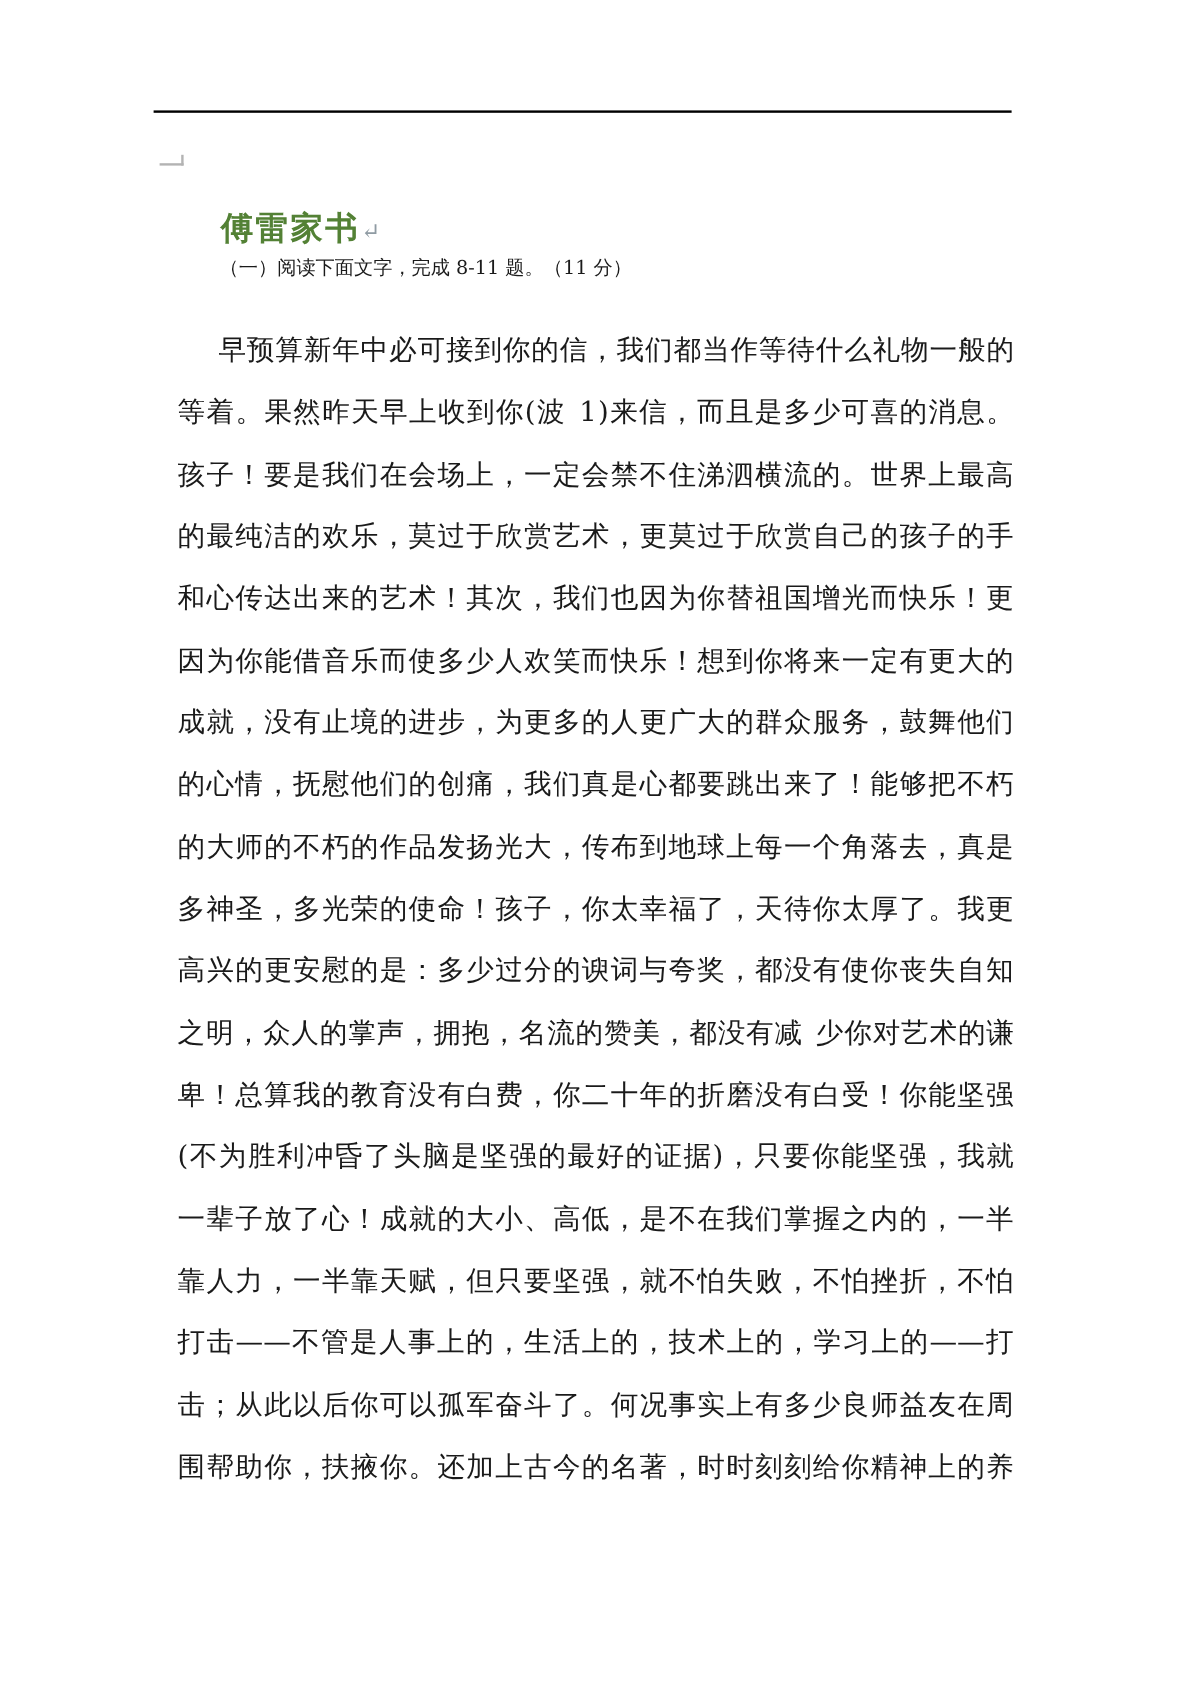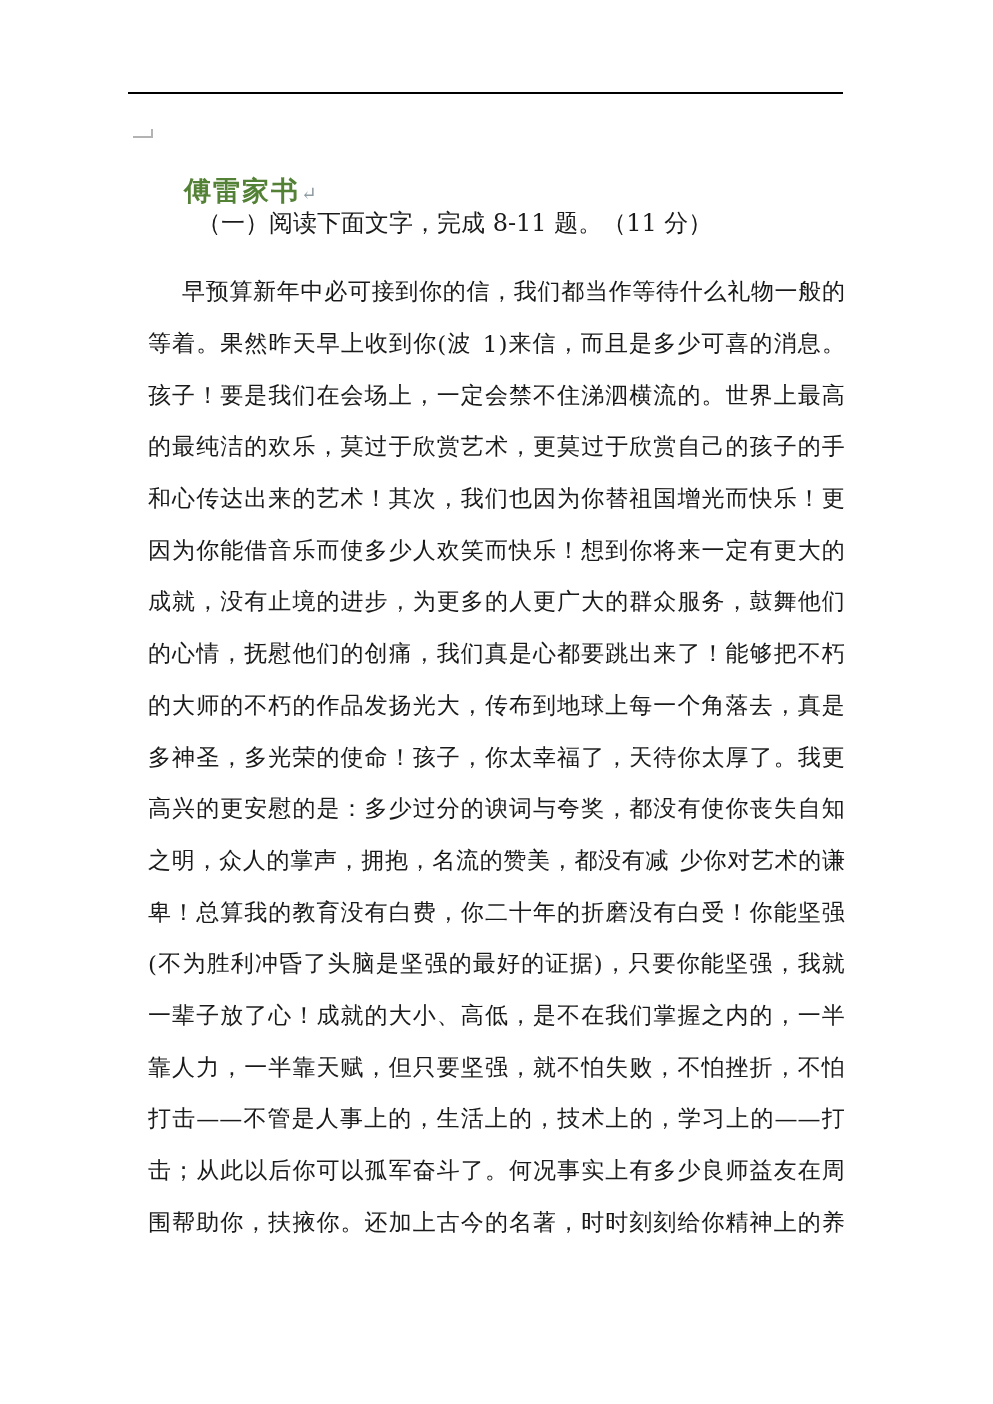--- a/index.html
+++ b/index.html
@@ -46,26 +46,26 @@
   }
   .title-mark {
     font-weight: normal;
     font-size: 19px;
     letter-spacing: 0;
     color: #8f9ba3;
     margin-left: 1px;
   }
   .section-heading {
     position: absolute;
-    left: 162px;
+    left: 148px;
     top: 203px;
     width: 697px;
     padding-left: 35px;
     box-sizing: border-box;
-    font-size: 24px;
+    font-size: 16px;
     line-height: 40px;
     color: #1a1a1a;
     white-space: nowrap;
   }
   .body-text {
     position: absolute;
     left: 148px;
     top: 266px;
     width: 697px;
     color: #1a1a1a;

